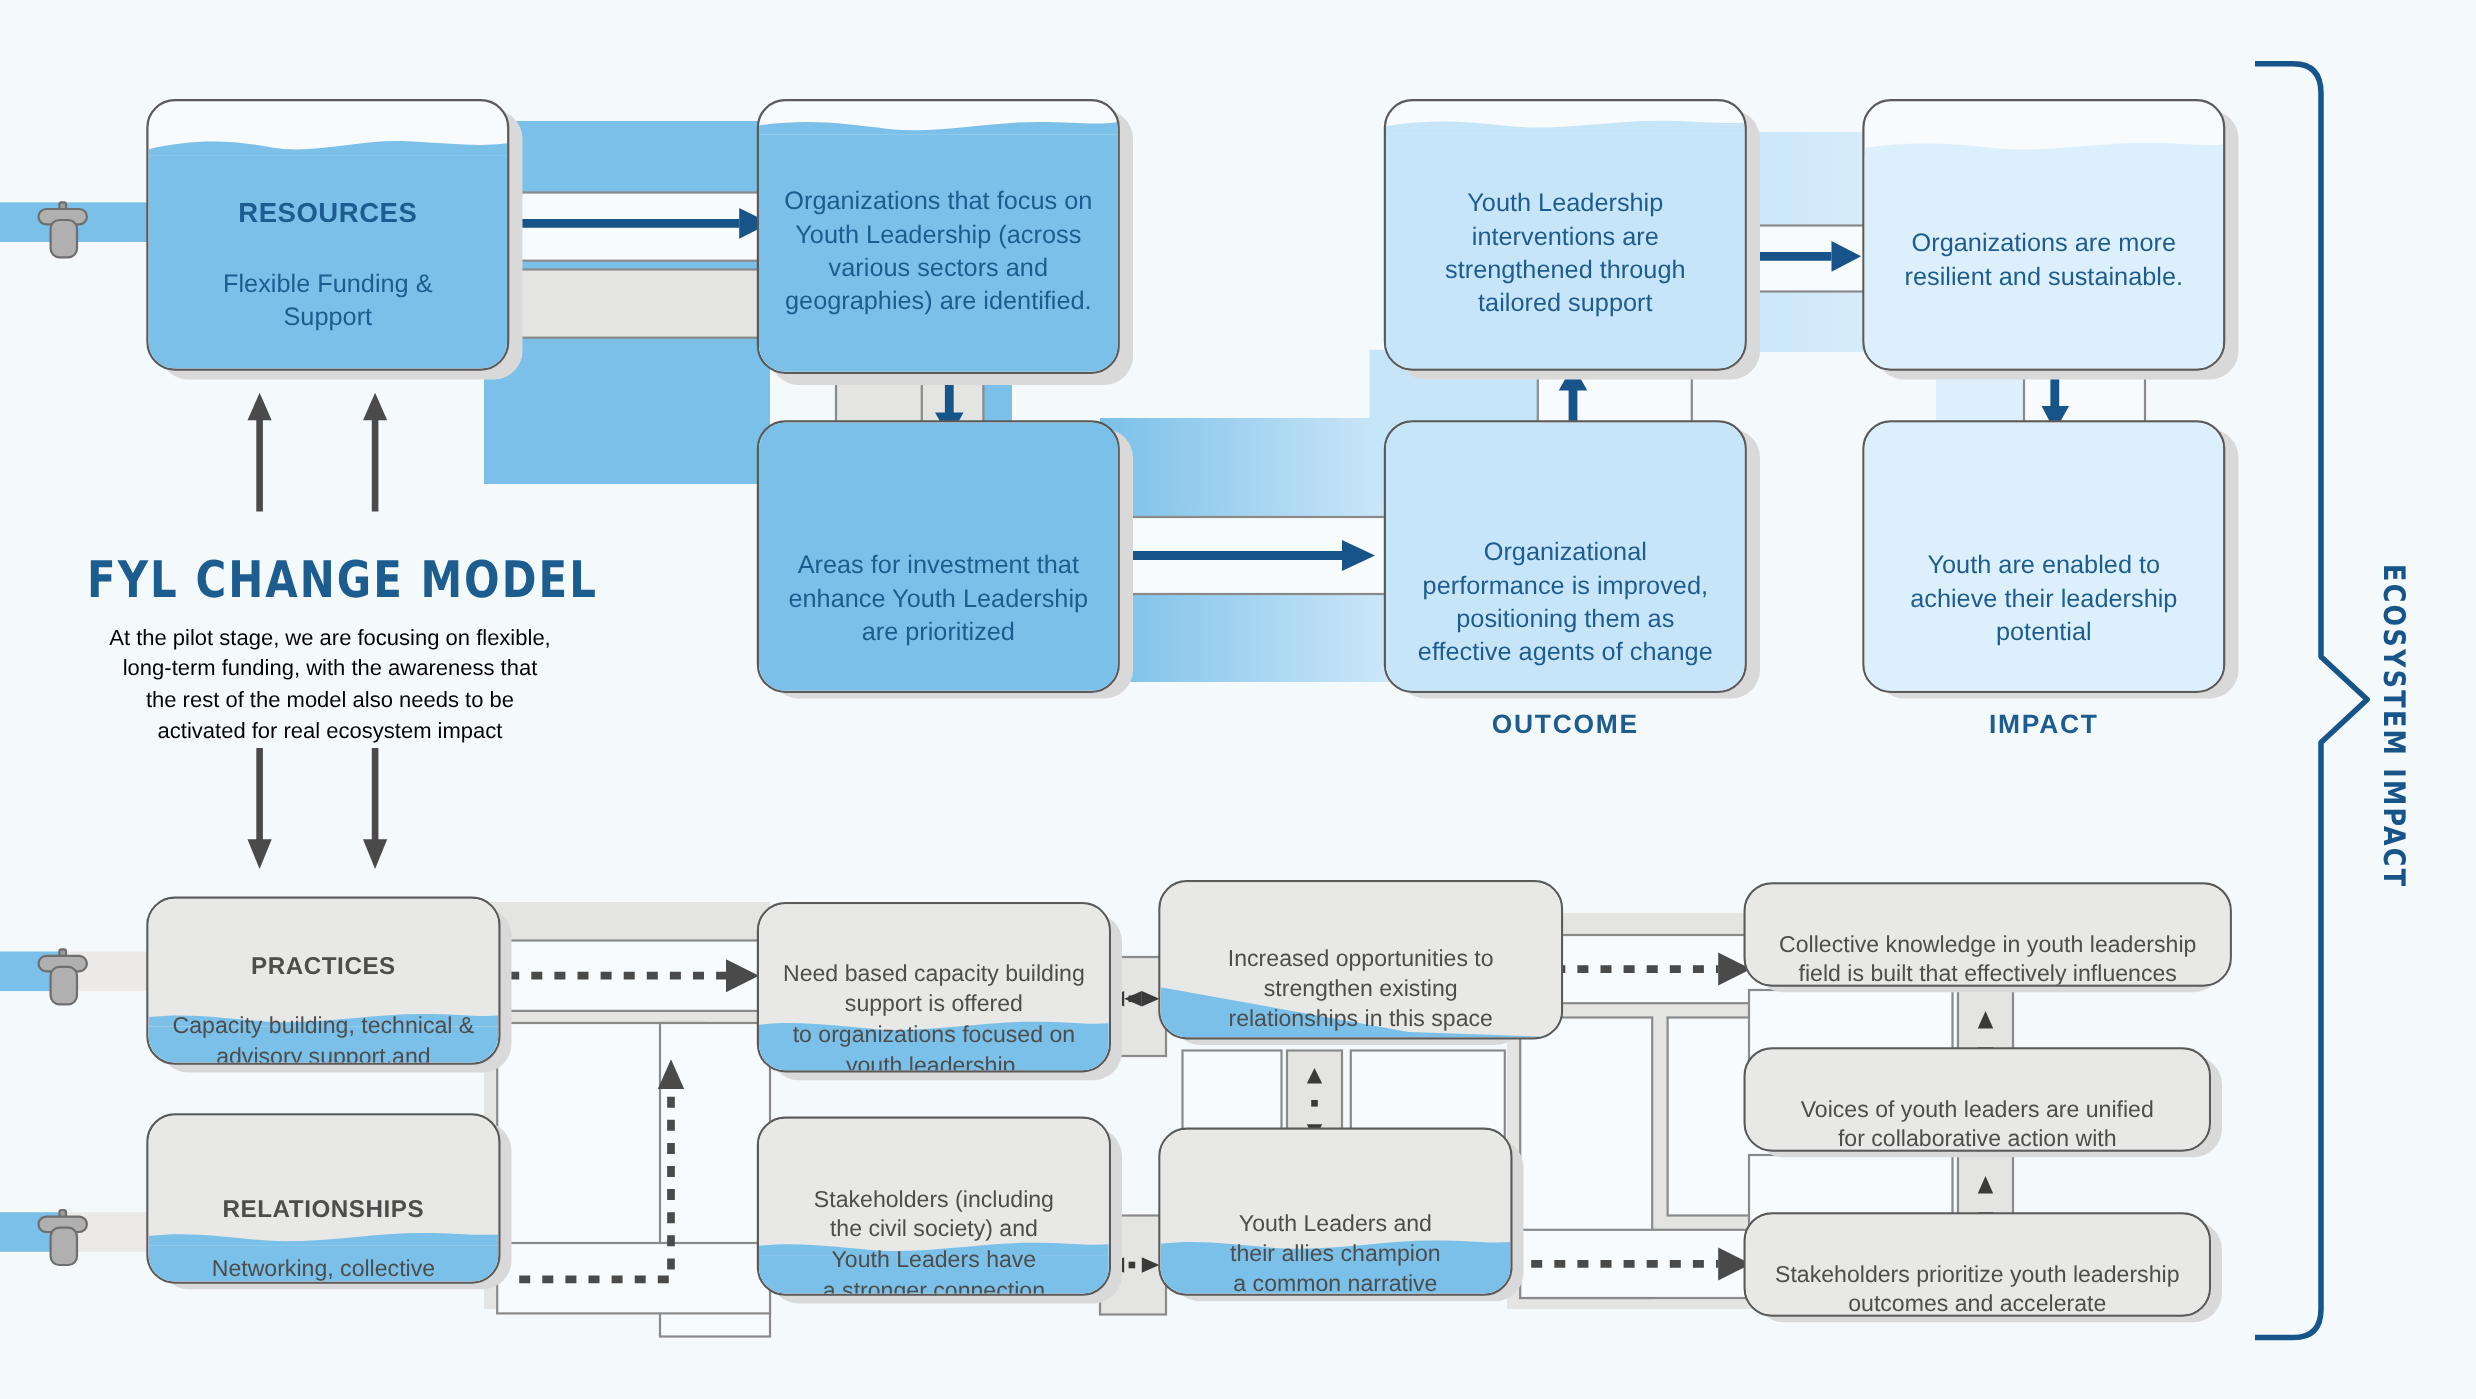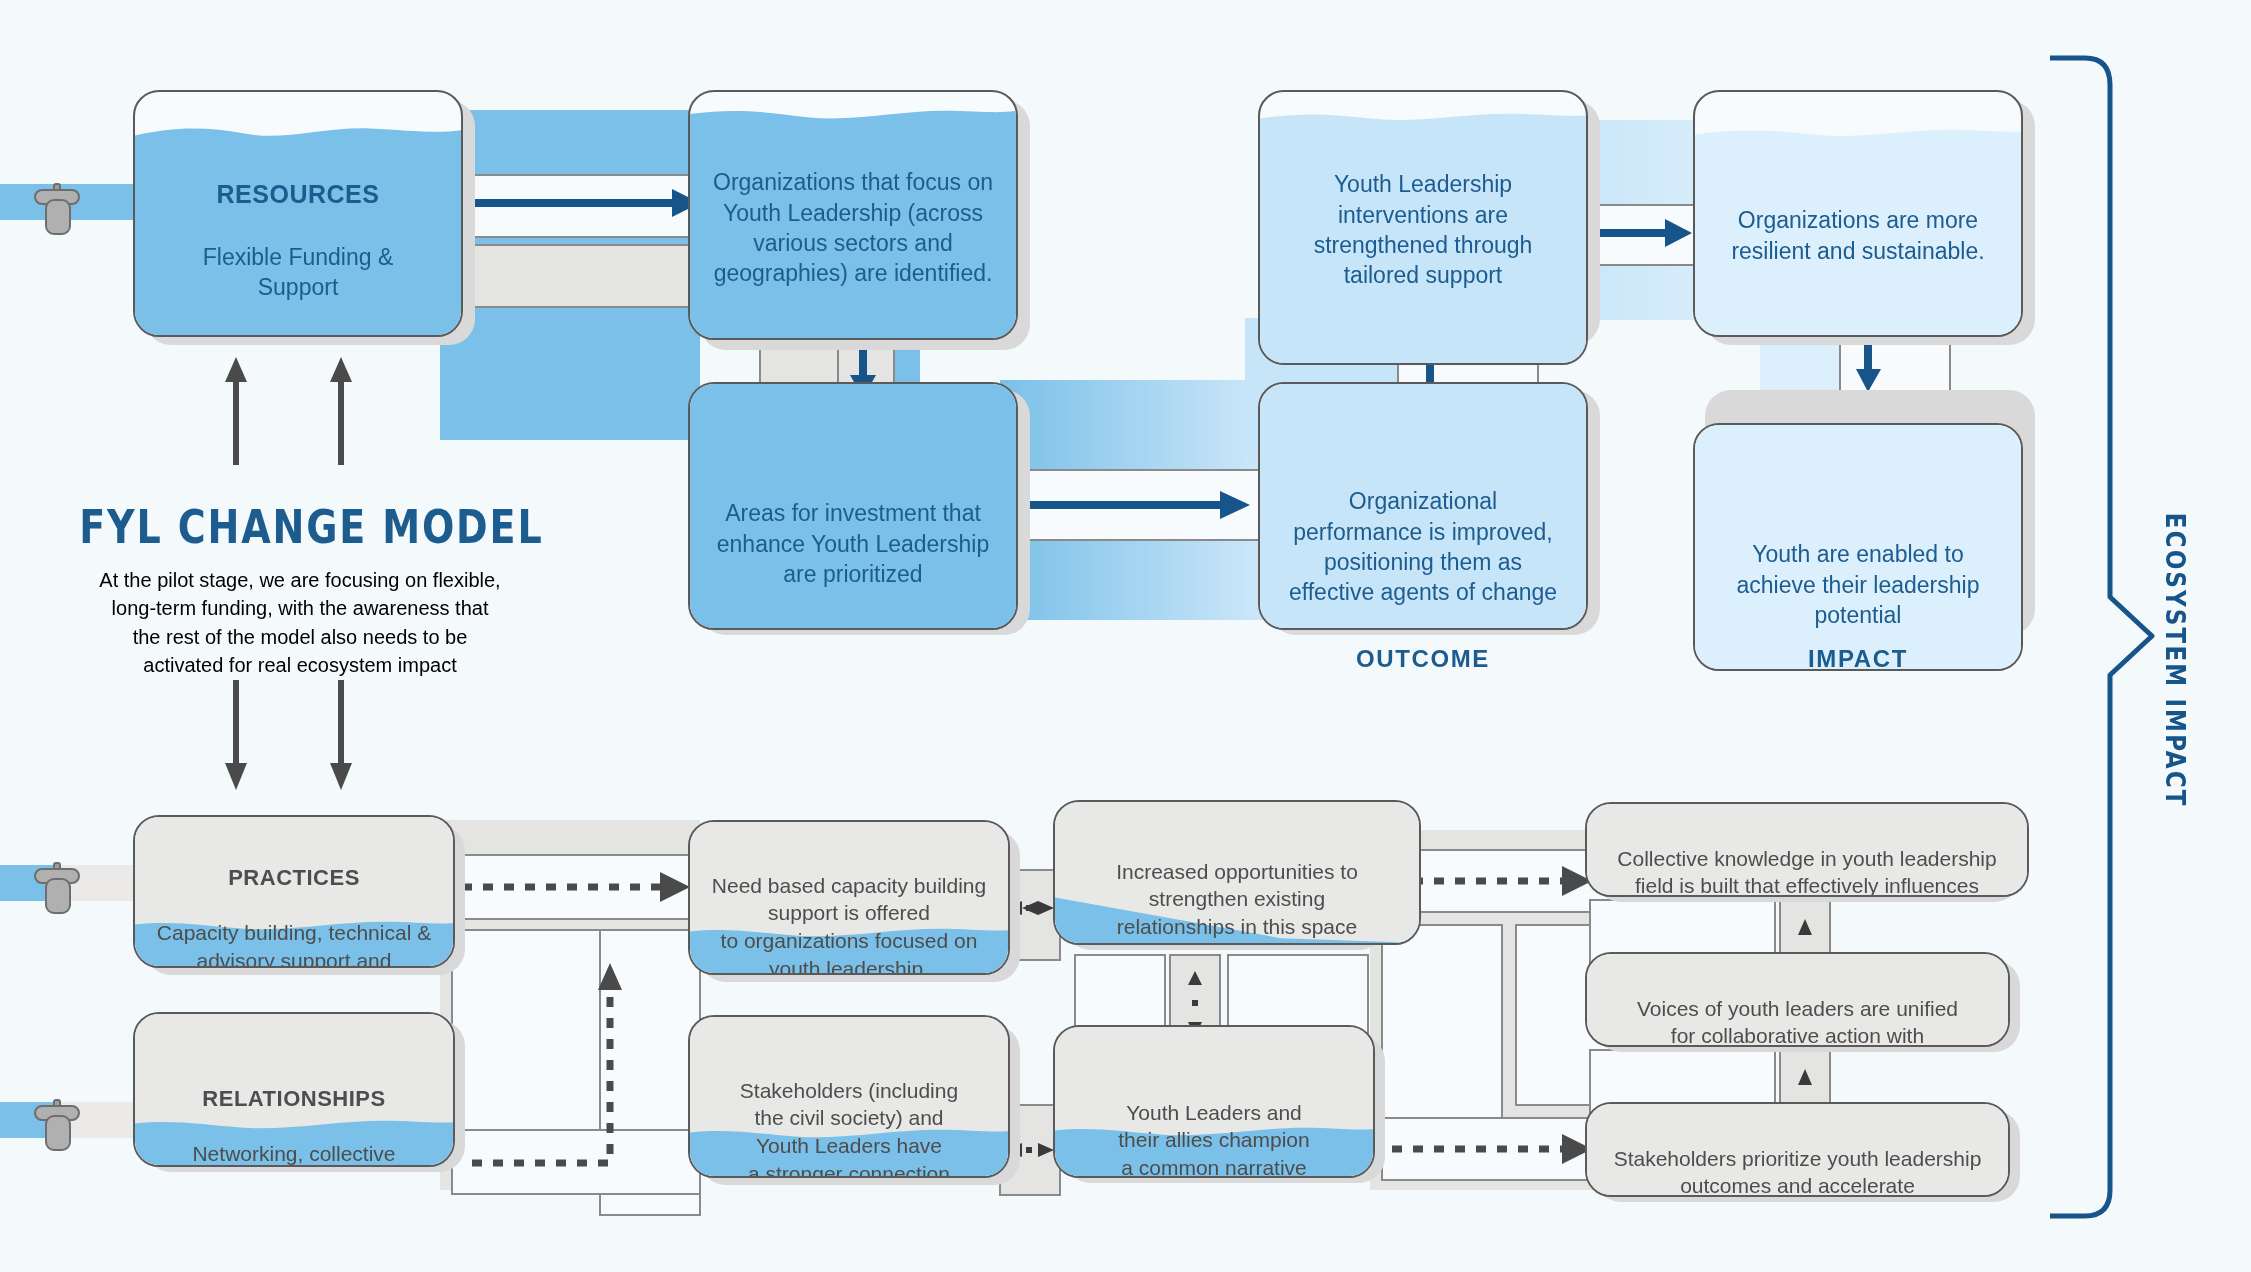--- a/index.html
+++ b/index.html
@@ -274,21 +274,21 @@
 
   <div class="tank" style="left:688px;top:382px;width:330px;height:248px;">
     <div class="fill" style="height:100%;background:#7ac0e8;"></div>
     <div class="txt txt-blue" style="top:84px;font-size:23px;">
       <span>Areas for investment that
 enhance Youth Leadership
 are prioritized</span>
     </div>
   </div>
 
-  <div class="tank" style="left:1258px;top:90px;width:330px;height:275px;">
+  <div class="tank" style="left:1258px;top:90px;width:330px;height:247px;">
     <div class="fill" style="height:88%;background:#c7e5f8;"></div>
     <svg class="wave" style="bottom:88%;height:16px;" viewBox="0 0 100 10" preserveAspectRatio="none">
       <path d="M0,6 C12,2 22,3 34,6 C48,9 62,3 76,3 C86,3 94,5 100,4 L100,10 L0,10 Z" fill="#c7e5f8"></path>
     </svg>
     <div class="txt txt-blue" style="top:47px;font-size:23px;">
       <span>Youth Leadership
 interventions are
 strengthened through
 tailored support</span>
     </div>
@@ -308,21 +308,21 @@
     <div class="fill" style="height:80%;background:#dceffc;"></div>
     <svg class="wave" style="bottom:80%;height:16px;" viewBox="0 0 100 10" preserveAspectRatio="none">
       <path d="M0,6 C12,2 24,3 36,6 C50,9 64,3 78,3 C88,3 94,5 100,4 L100,10 L0,10 Z" fill="#dceffc"></path>
     </svg>
     <div class="txt txt-blue" style="top:83px;font-size:23px;">
       <span>Organizations are more
 resilient and sustainable.</span>
     </div>
   </div>
 
-  <div class="tank" style="left:1693px;top:382px;width:330px;height:248px;margin-top:41px;">
+  <div class="tank" style="left:1693px;top:382px;width:330px;height:248px;">
     <div class="fill" style="height:100%;background:#dceffc;"></div>
     <div class="txt txt-blue" style="top:84px;font-size:23px;">
       <span>Youth are enabled to
 achieve their leadership
 potential</span>
     </div>
   </div>
 
   <div class="stage-label" style="left:1258px;top:645px;width:330px;">OUTCOME</div>
   <div class="stage-label" style="left:1693px;top:645px;width:330px;">IMPACT</div>

